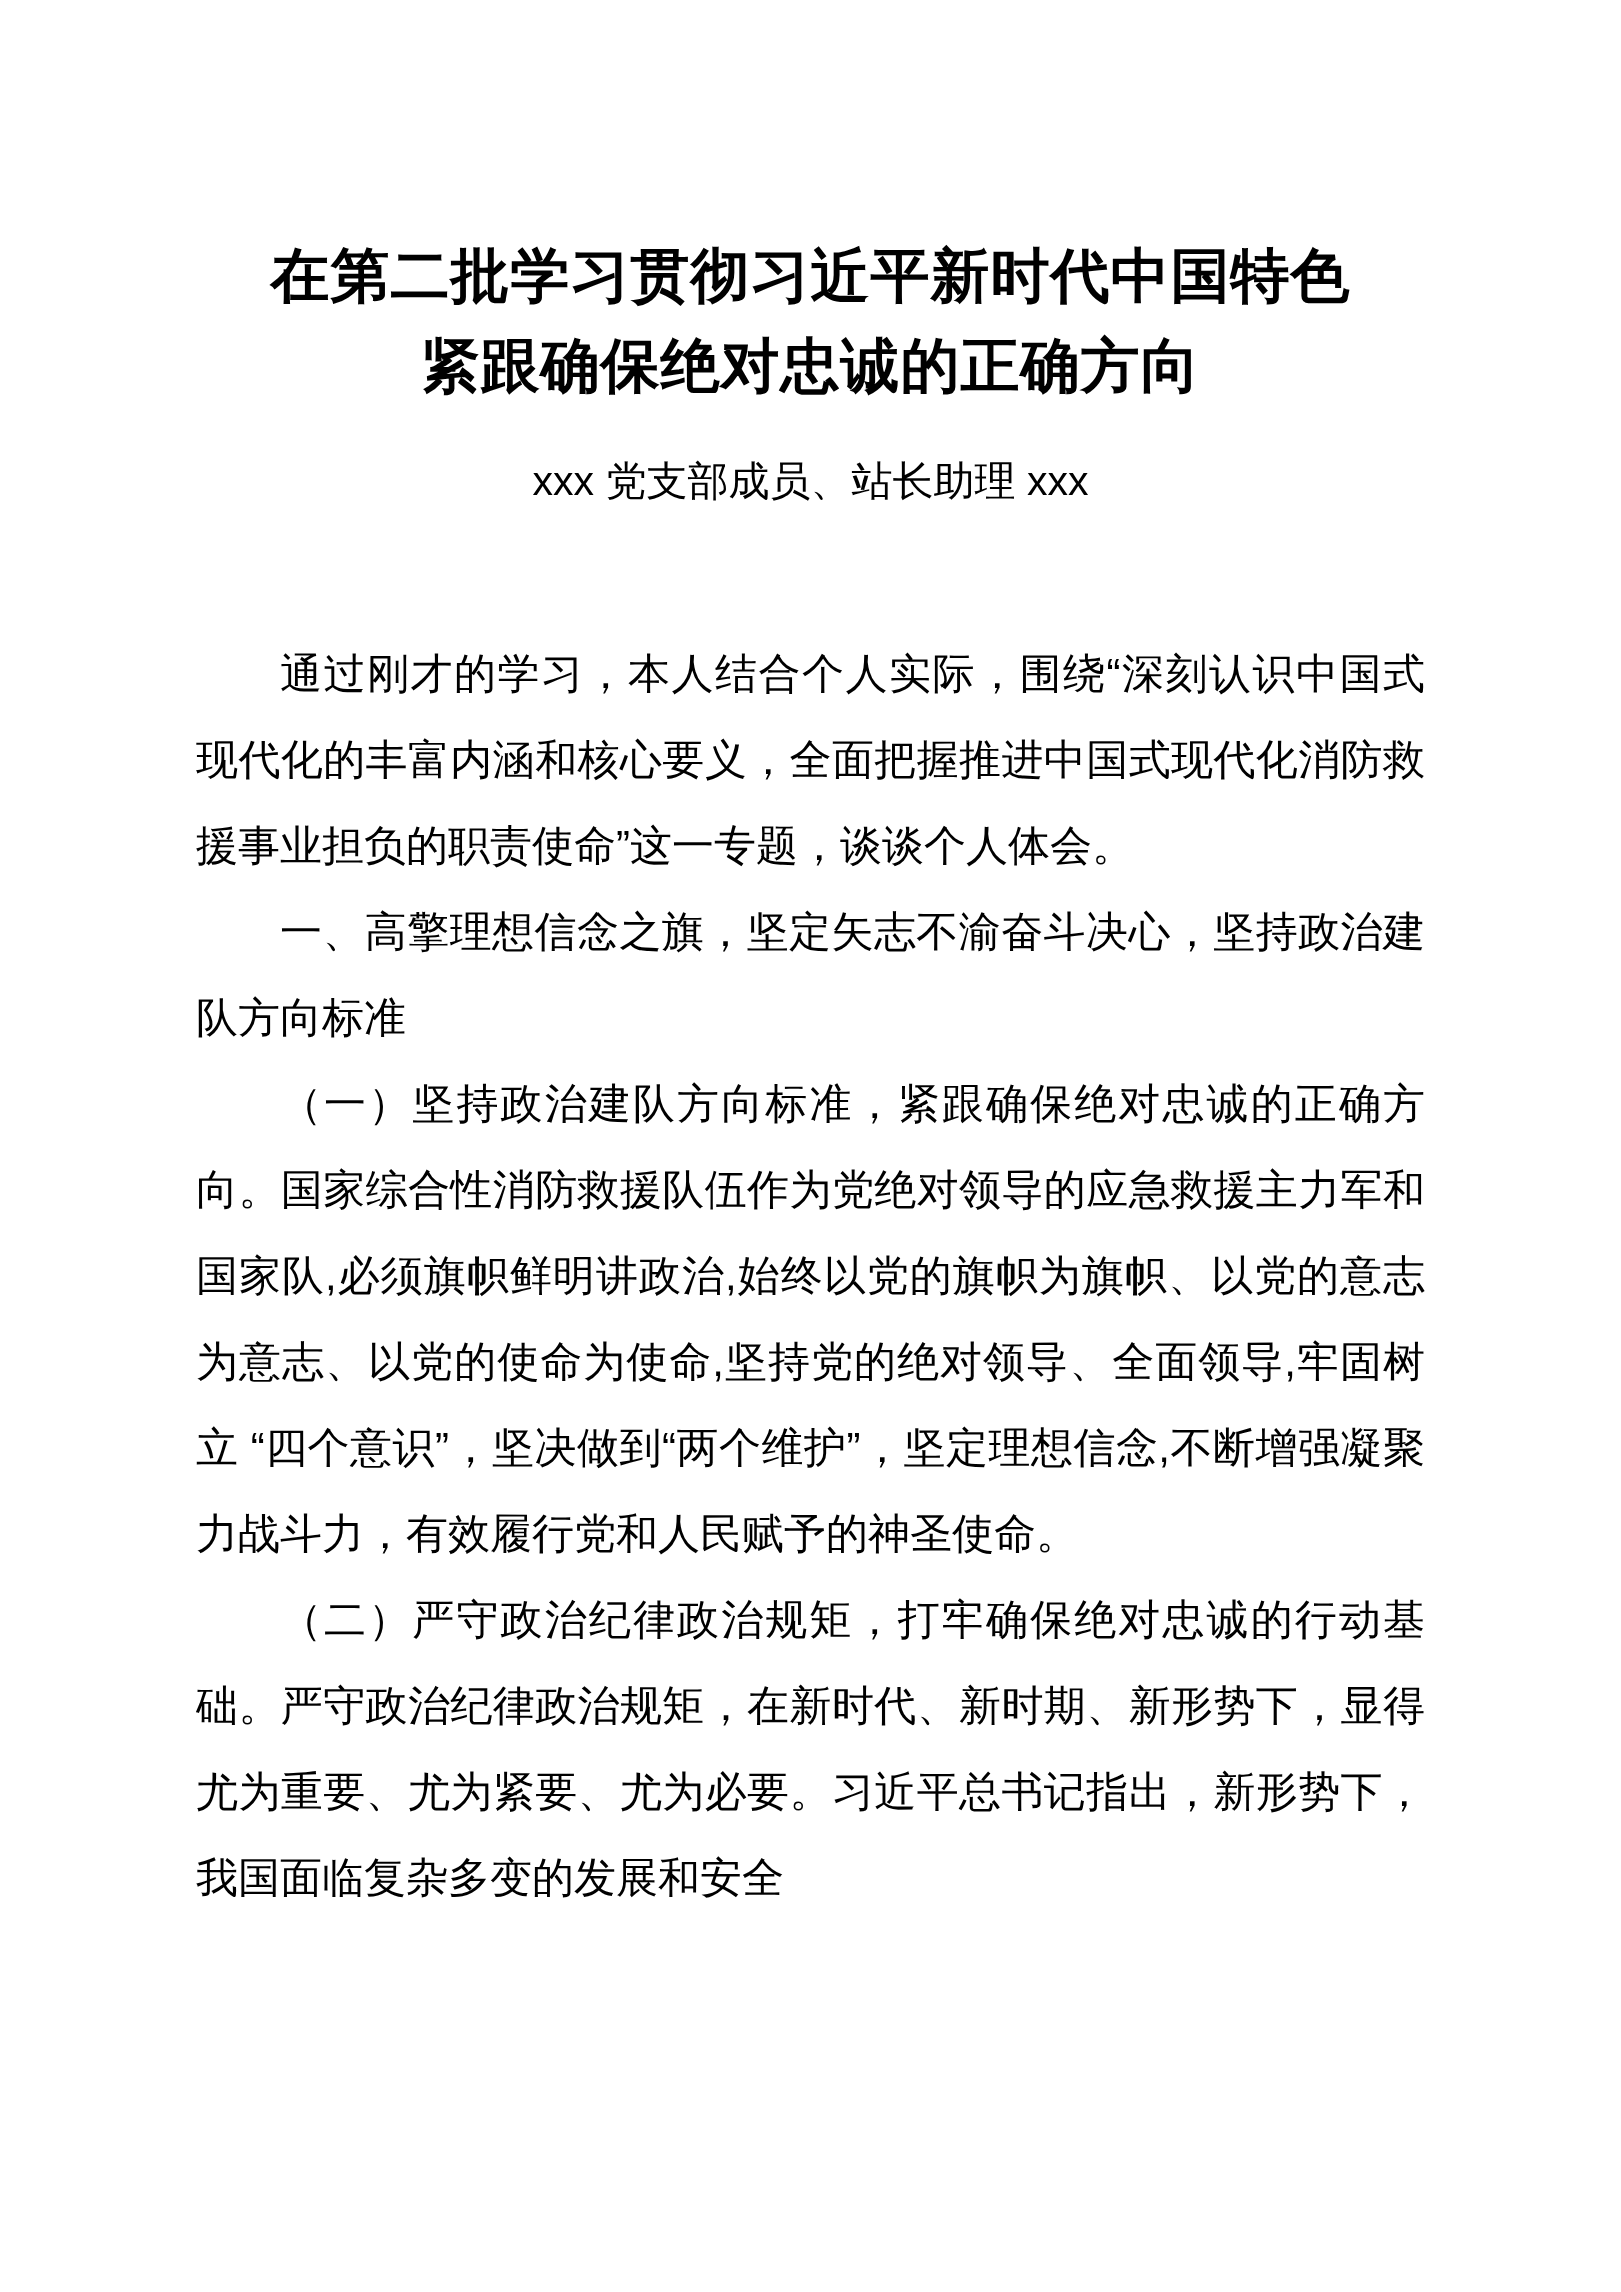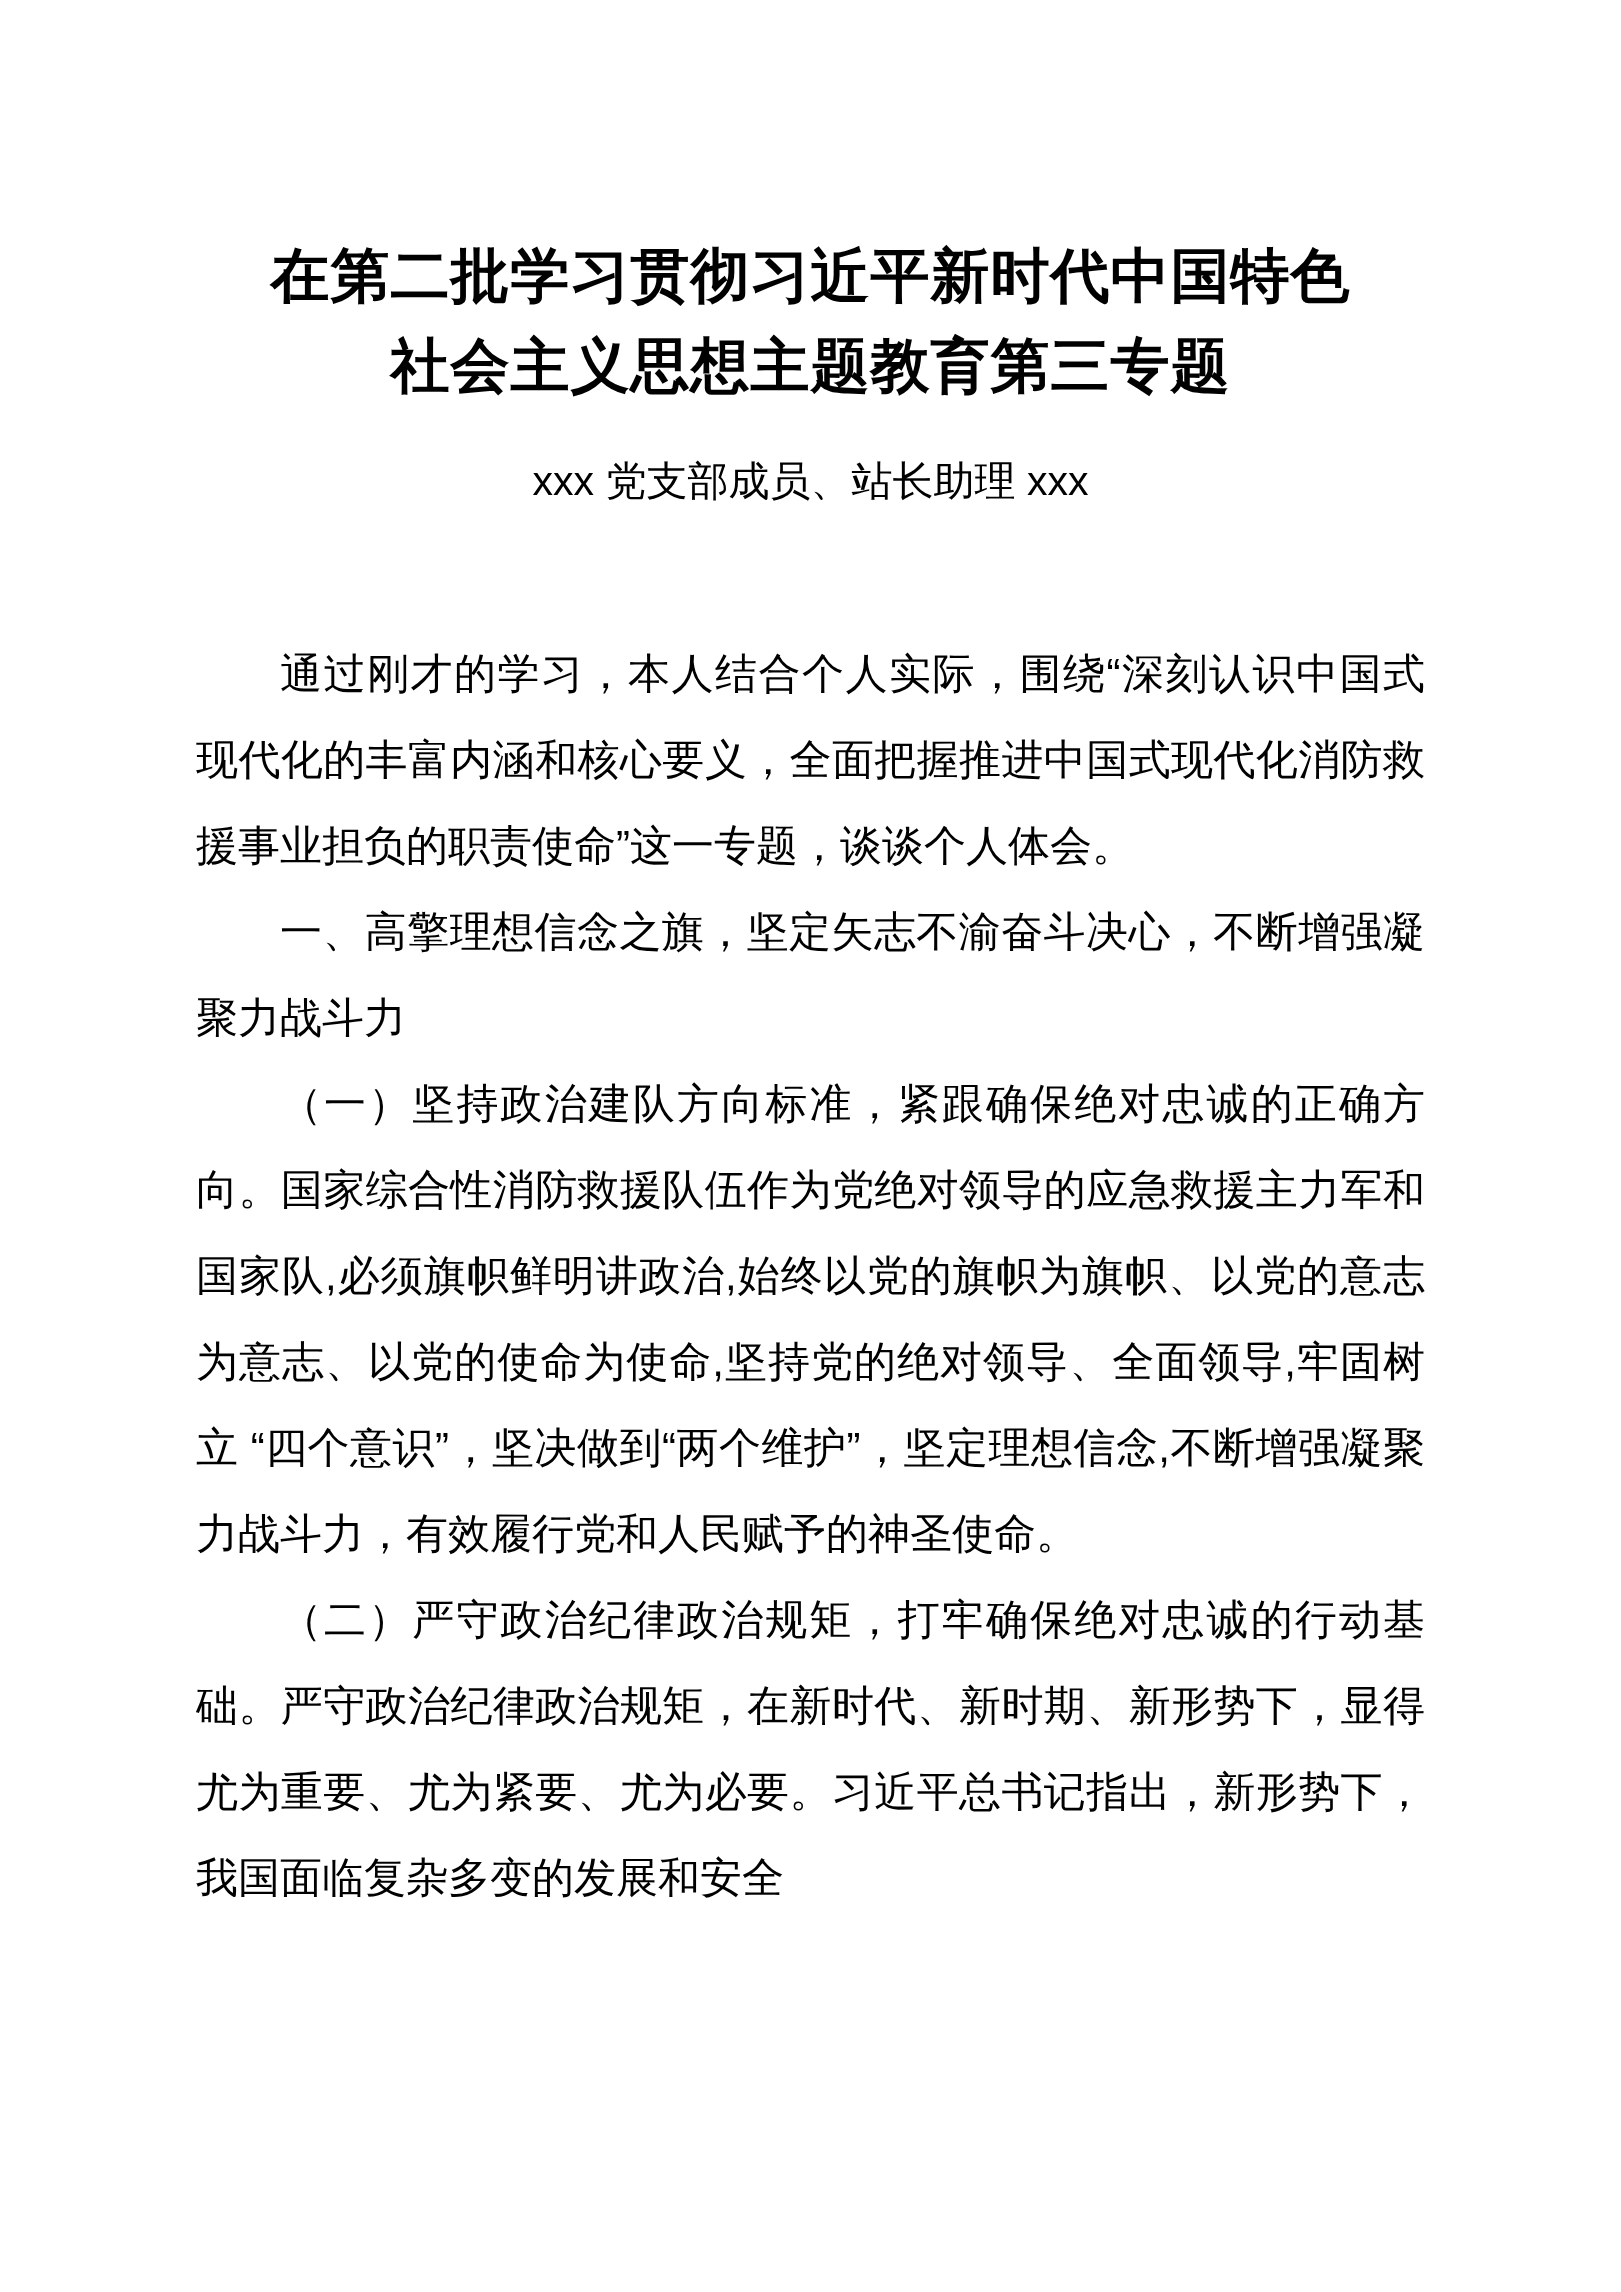--- a/index.html
+++ b/index.html
@@ -51,26 +51,26 @@
     word-break: break-all;
   }
 </style>
 </head>
 <body>
 
 <div class="page">
 
   <h1 class="doc-title">
     <span class="title-line">在第二批学习贯彻习近平新时代中国特色</span>
-    <span class="title-line">社会主义思想主题教育第三专题</span>
+    <span class="title-line">紧跟确保绝对忠诚的正确方向</span>
   </h1>
 
   <div class="doc-author">xxx 党支部成员、站长助理 xxx</div>
 
   <div class="doc-body">
     <p>通过刚才的学习，本人结合个人实际，围绕“深刻认识中国式现代化的丰富内涵和核心要义，全面把握推进中国式现代化消防救援事业担负的职责使命”这一专题，谈谈个人体会。</p>
-    <p>一、高擎理想信念之旗，坚定矢志不渝奋斗决心，不断增强凝聚力战斗力</p>
+    <p>一、高擎理想信念之旗，坚定矢志不渝奋斗决心，坚持政治建队方向标准</p>
     <p>（一）坚持政治建队方向标准，紧跟确保绝对忠诚的正确方向。国家综合性消防救援队伍作为党绝对领导的应急救援主力军和国家队,必须旗帜鲜明讲政治,始终以党的旗帜为旗帜、以党的意志为意志、以党的使命为使命,坚持党的绝对领导、全面领导,牢固树立 “四个意识”，坚决做到“两个维护”，坚定理想信念,不断增强凝聚力战斗力，有效履行党和人民赋予的神圣使命。</p>
     <p>（二）严守政治纪律政治规矩，打牢确保绝对忠诚的行动基础。严守政治纪律政治规矩，在新时代、新时期、新形势下，显得尤为重要、尤为紧要、尤为必要。习近平总书记指出，新形势下，我国面临复杂多变的发展和安全</p>
   </div>
 
 </div>
 
 
 </body></html>

